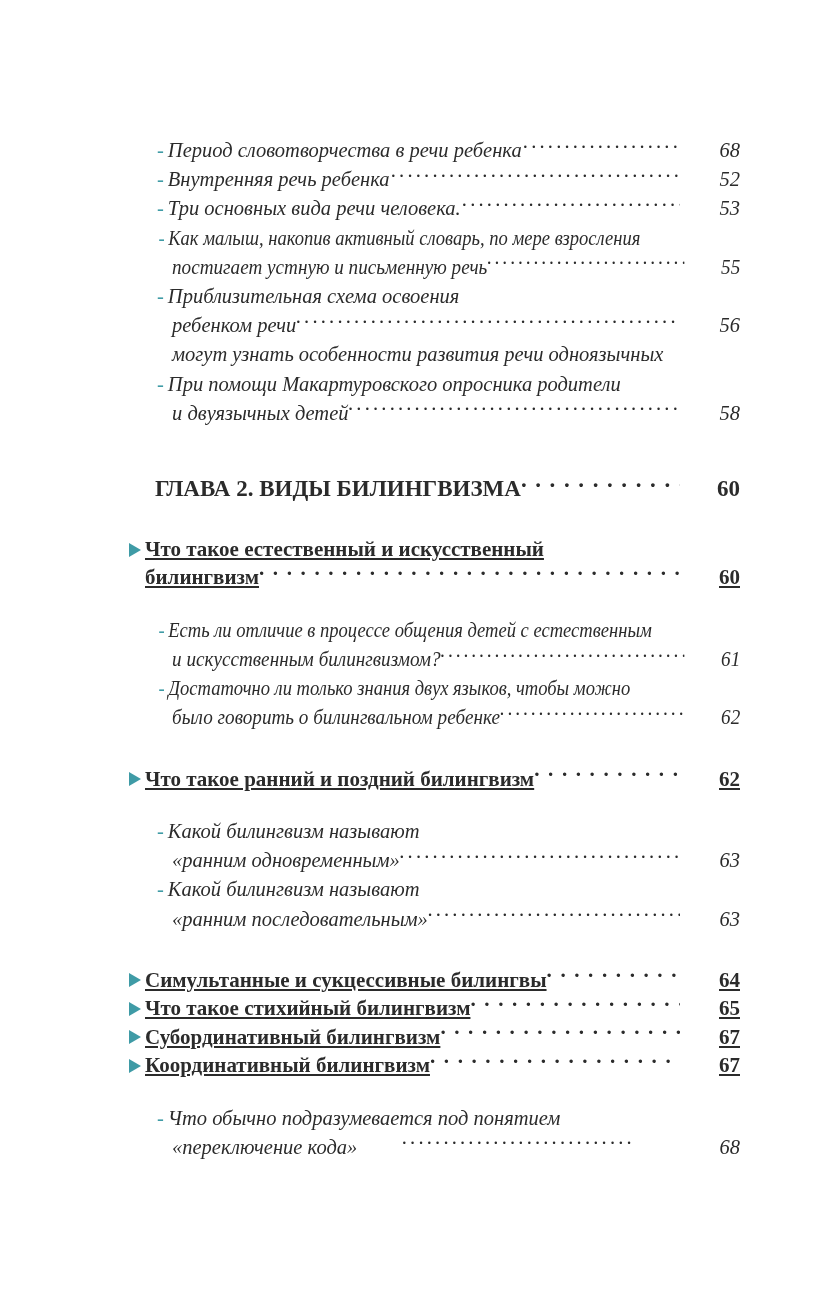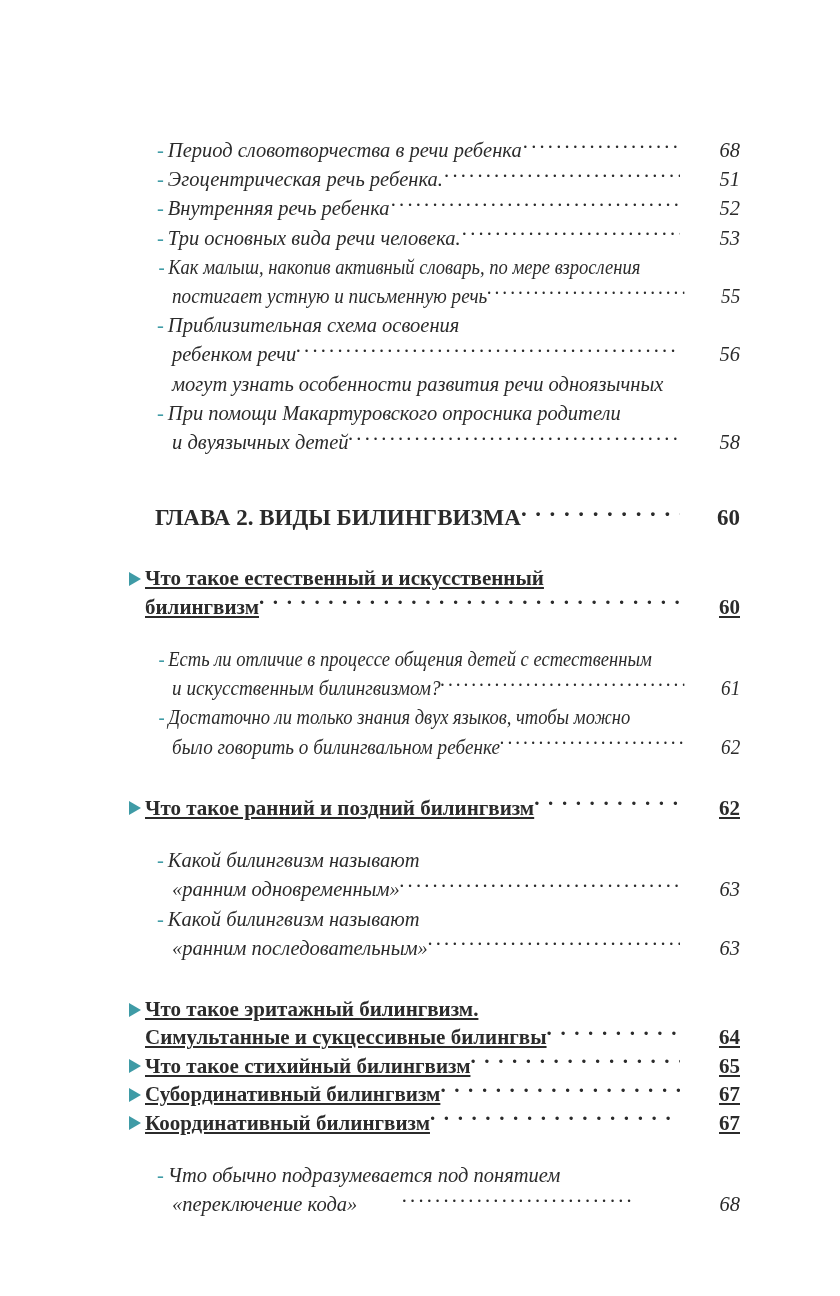--- a/index.html
+++ b/index.html
@@ -136,27 +136,20 @@
   <div class="toc">
 
     <div class="row sub">
       <div class="line">
         <span class="lbl"><span class="dash">-</span><span>Период словотворчества в речи ребенка</span></span>
         <span class="leaders"></span>
         <span class="pg">68</span>
       </div>
     </div>
 
-    <div class="row sub">
-      <div class="line">
-        <span class="lbl"><span class="dash">-</span><span>Эгоцентрическая речь ребенка.</span></span>
-        <span class="leaders"></span>
-        <span class="pg">51</span>
-      </div>
-    </div>
 
     <div class="row sub">
       <div class="line">
         <span class="lbl"><span class="dash">-</span><span>Внутренняя речь ребенка</span></span>
         <span class="leaders"></span>
         <span class="pg">52</span>
       </div>
     </div>
 
     <div class="row sub">
@@ -284,23 +277,20 @@
         <span class="leaders"></span>
         <span class="pg">63</span>
       </div>
     </div>
 
     <div class="gap-head"></div>
 
     <div class="row head">
       <span class="tri"></span>
       <div class="line">
-        <span class="lbl">Что такое эритажный билингвизм.</span>
-      </div>
-      <div class="line">
         <span class="lbl">Симультанные и сукцессивные билингвы</span>
         <span class="leaders"></span>
         <span class="pg">64</span>
       </div>
     </div>
 
     <div class="row head">
       <span class="tri"></span>
       <div class="line">
         <span class="lbl">Что такое стихийный билингвизм</span>

